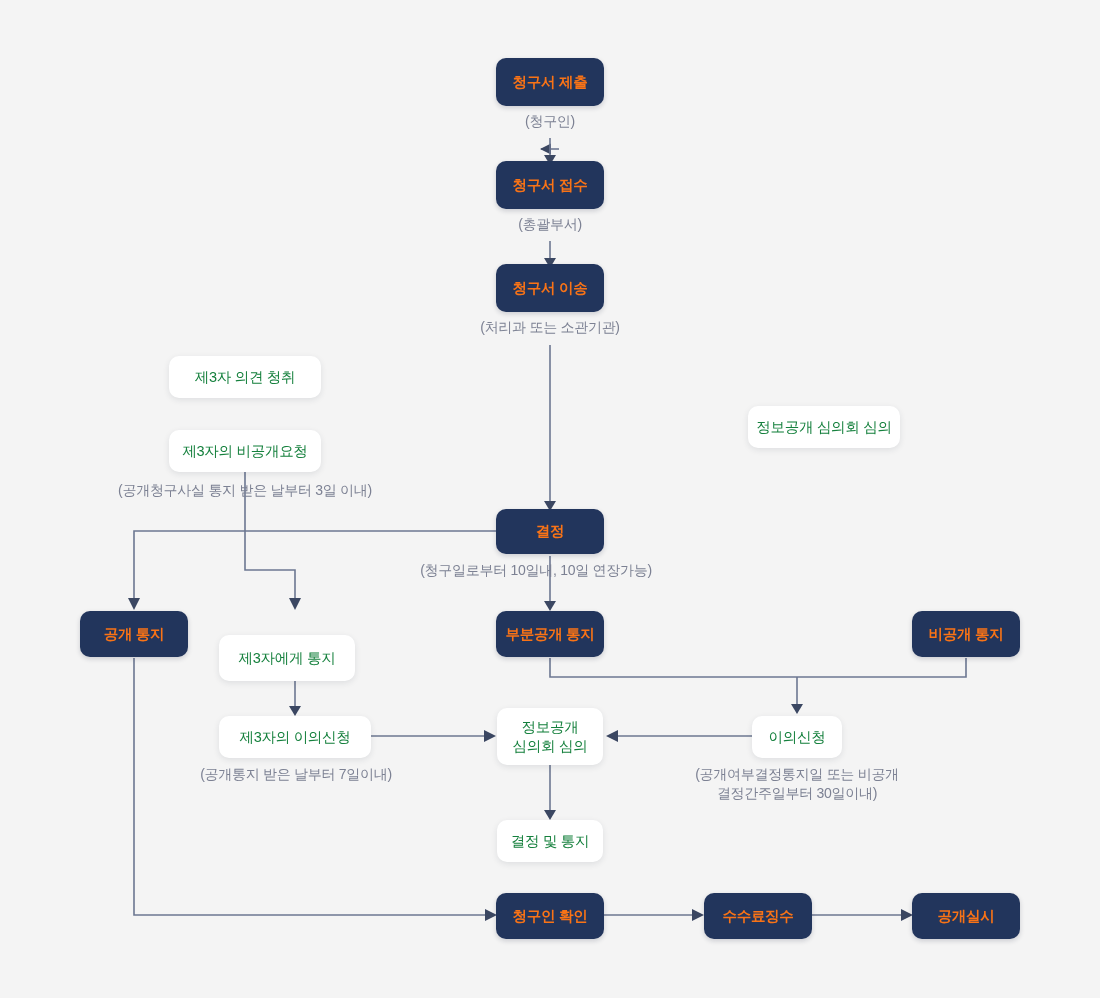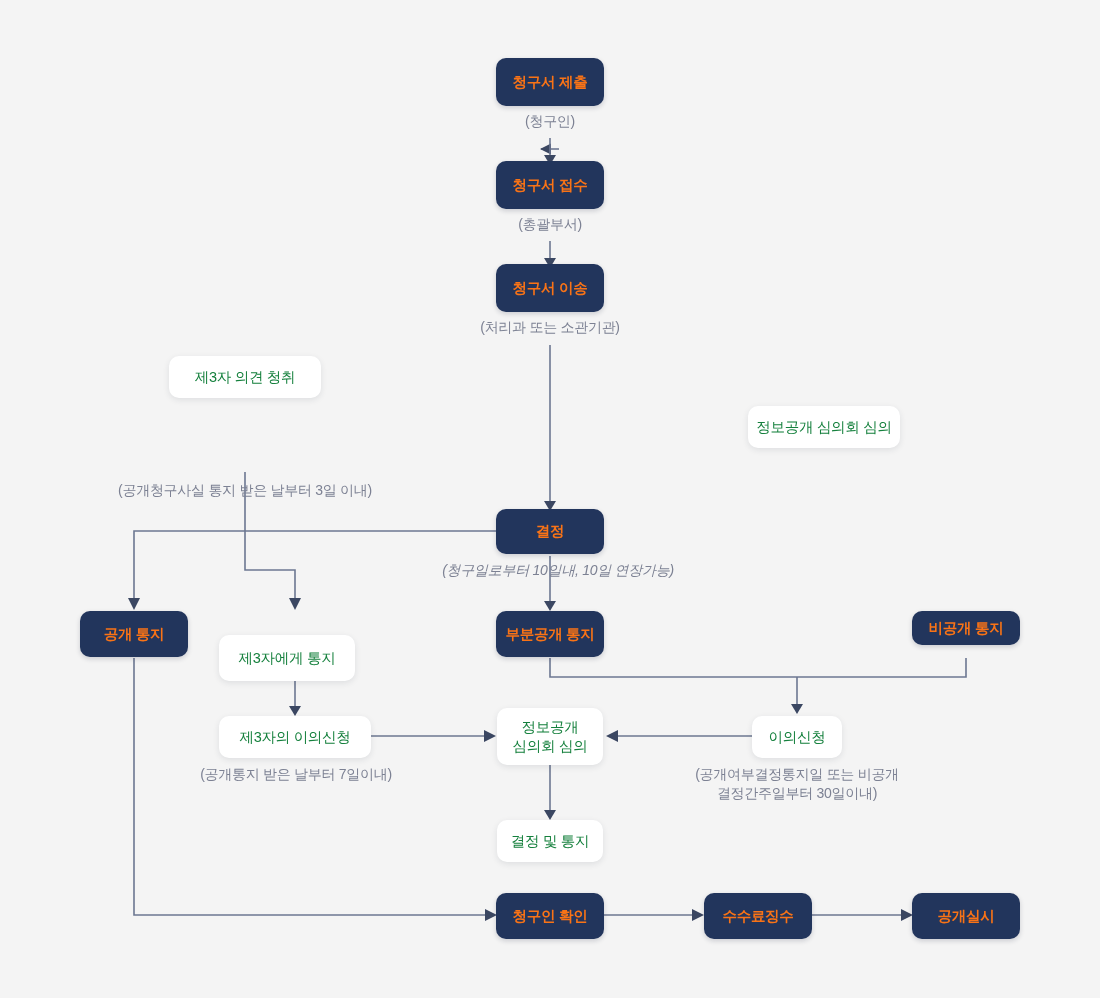--- a/index.html
+++ b/index.html
@@ -133,36 +133,37 @@
   <div class="node dark" style="left:496px; top:161px; width:108px; height:48px;">청구서 접수</div>
 
   <div class="caption" style="left:470px; top:215px; width:160px;">(총괄부서)</div>
 
   <div class="node dark" style="left:496px; top:264px; width:108px; height:48px;">청구서 이송</div>
 
   <div class="caption" style="left:450px; top:318px; width:200px;">(처리과 또는 소관기관)</div>
 
   <div class="node light" style="left:169px; top:356px; width:152px; height:42px;">제3자 의견 청취</div>
 
+  <div class="node light" style="left:169px; top:430px; width:152px; height:42px;">제3자의 비공개요청</div>
 
   <div class="caption" style="left:110px; top:481px; width:270px;">(공개청구사실 통지 받은 날부터 3일 이내)</div>
 
   <div class="node light" style="left:748px; top:406px; width:152px; height:42px;">정보공개 심의회 심의</div>
 
   <div class="node dark" style="left:496px; top:509px; width:108px; height:45px;">결정</div>
 
-  <div class="caption" style="left:438px; top:561px; width:240px;font-style:italic;">(청구일로부터 10일내, 10일 연장가능)</div>
+  <div class="caption" style="left:416px; top:561px; width:240px;">(청구일로부터 10일내, 10일 연장가능)</div>
 
   <div class="node dark" style="left:80px; top:611px; width:108px; height:46px;">공개 통지</div>
 
   <div class="node light" style="left:219px; top:611px; width:136px; height:46px;margin-top:24px;">제3자에게 통지</div>
 
   <div class="node dark" style="left:496px; top:611px; width:108px; height:46px;">부분공개 통지</div>
 
-  <div class="node dark" style="left:912px; top:611px; width:108px; height:34px;">비공개 통지</div>
+  <div class="node dark" style="left:912px; top:611px; width:108px; height:46px;">비공개 통지</div>
 
   <div class="node light" style="left:219px; top:716px; width:152px; height:42px;">제3자의 이의신청</div>
 
   <div class="caption" style="left:175px; top:765px; width:242px;">(공개통지 받은 날부터 7일이내)</div>
 
   <div class="node light" style="left:497px; top:708px; width:106px; height:57px;">정보공개
 심의회 심의</div>
 
   <div class="node light" style="left:752px; top:716px; width:90px; height:42px;">이의신청</div>
 

